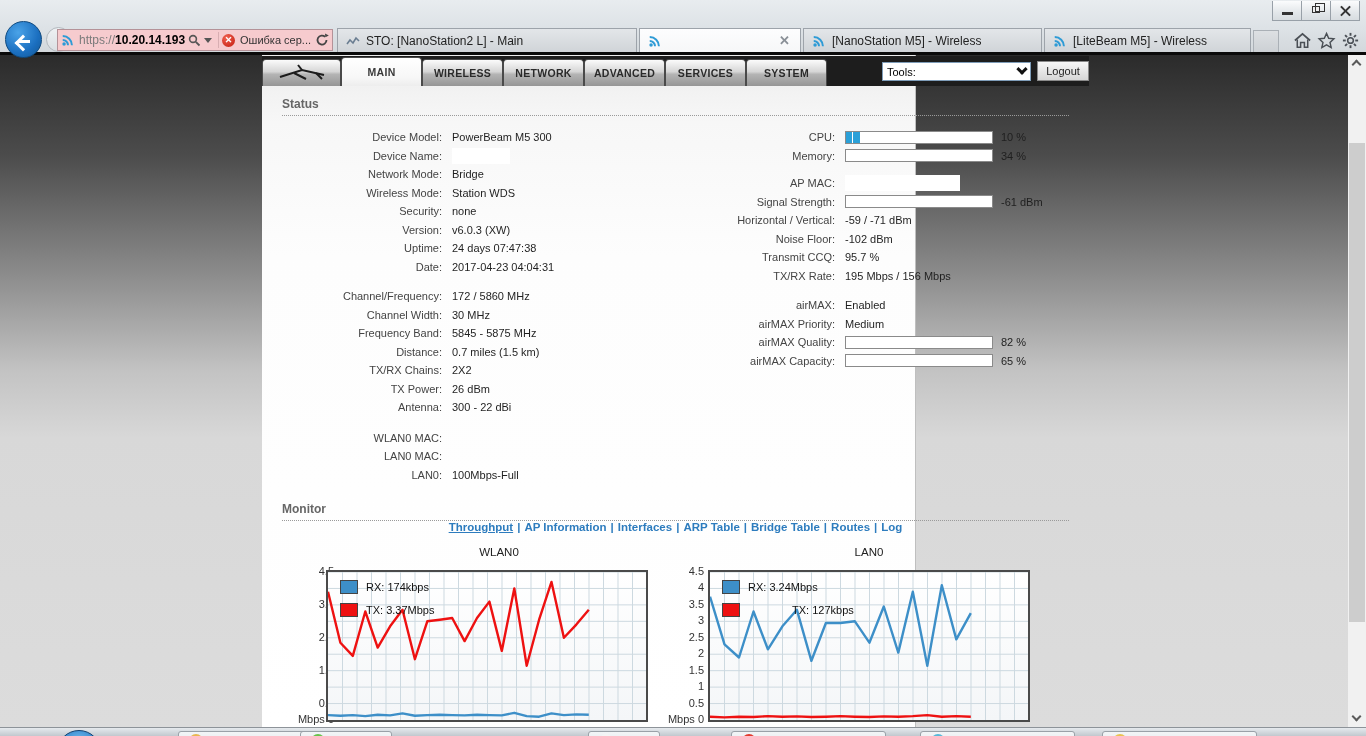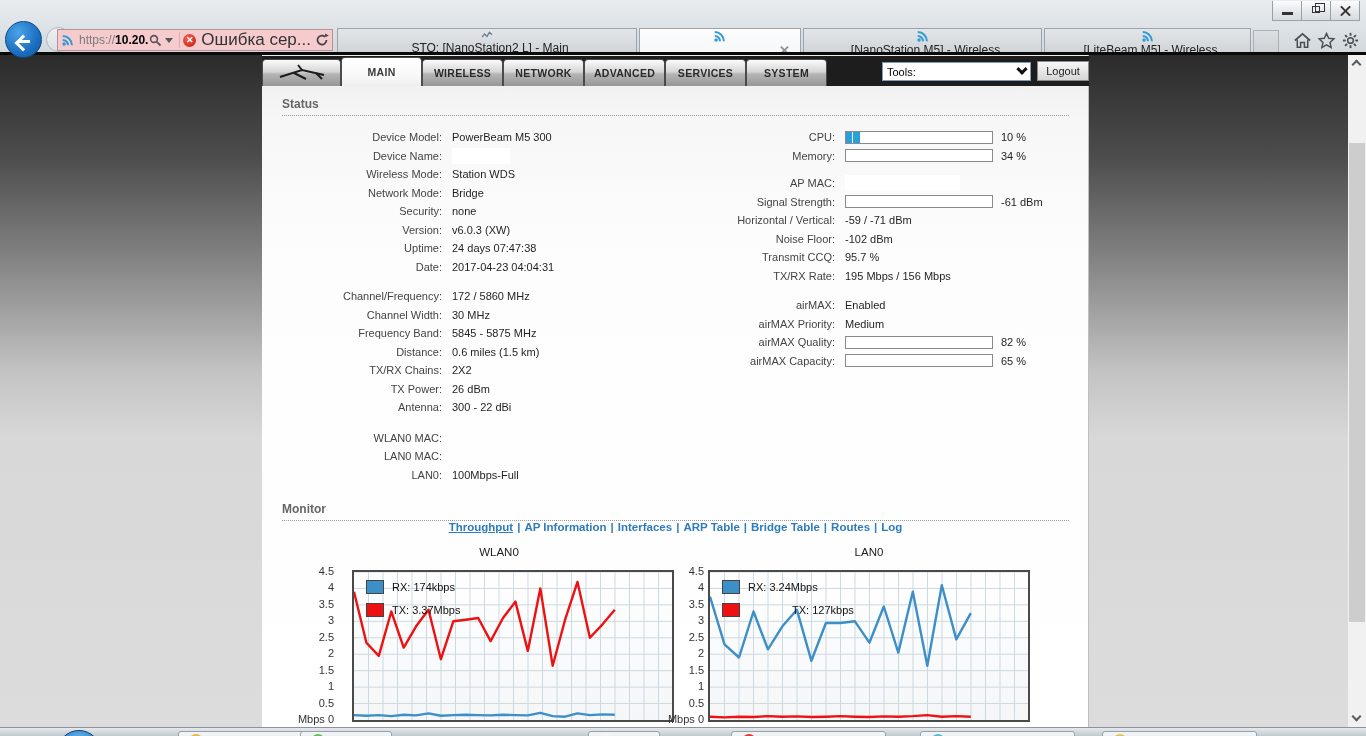--- a/index.html
+++ b/index.html
@@ -37,26 +37,26 @@
   .addr .url { flex:1; white-space:nowrap; overflow:hidden; font-size:12px; margin-left:4px; }
   .addr .scheme,.addr .path { color:#7b7b7b; }
   .addr .host { color:#000; font-weight:bold; }
   .icon-feed { width:14px; height:14px; flex:none; }
   .addr-sep { width:1px; height:16px; background:#d8aeb2; margin:0 3px; }
   .search-wrap { display:flex; align-items:center; flex:none; }
   .caret-down { width:0; height:0; border-left:4px solid transparent; border-right:4px solid transparent;
     border-top:5px solid #555; margin:0 3px; }
   .shield { width:13px; height:13px; border-radius:50%; background:radial-gradient(circle at 35% 30%,#f0604f,#c21b0e);
     color:#fff; font-size:9px; font-weight:bold; text-align:center; line-height:13px; flex:none; }
-  .err-text { font-size:17px; color:#333; margin:0 4px 0 5px; white-space:nowrap; }
+  .err-text { font-size:11px; color:#333; margin:0 4px 0 5px; white-space:nowrap; }
 
   .tabs { position:absolute; left:337px; top:28px; height:24px; display:flex; }
   .btab { height:24px; border:1px solid #9da3aa; border-bottom:none; margin-right:2px;
     background:linear-gradient(180deg,#e3e6e9,#d0d4d8); display:flex; align-items:center; padding:0 8px;
-    font-size:12px; color:#222; white-space:nowrap; overflow:hidden;flex-direction:column; }
+    font-size:12px; color:#222; white-space:nowrap; overflow:hidden; }
   .btab.active { background:linear-gradient(180deg,#fdfdfe,#f6f7f8); }
   .btab .title { margin-left:6px; overflow:hidden; text-overflow:ellipsis; }
   .tab-close { margin-left:auto; color:#8a9097; font-size:13px; font-weight:bold; padding:0 2px; }
   .tab-stub { width:26px; height:22px; margin-top:2px; border:1px solid #aab0b6; border-bottom:none;
     background:linear-gradient(180deg,#dde0e3,#ccd0d4); }
   .chrome-icons { position:absolute; top:31px; right:6px; display:flex; gap:5px; }
   .chrome-icon { width:19px; height:19px; }
 
   .blackstrip { position:absolute; left:0; top:52px; width:1366px; height:3px; background:#0a0a0a; }
 
@@ -65,21 +65,21 @@
     background:linear-gradient(180deg,#2b2b2b 0%,#4c4c4c 15%,#8d8d8d 33%,#c3c3c3 47%,#d8d8d8 57%,#dcdcdc 100%); }
 
   .scrollbar { position:absolute; right:0; top:0; width:18px; height:672px; background:#f1f1f1; }
   .sb-btn { position:absolute; left:0; width:18px; height:17px; background:#f1f1f1; }
   .sb-up { top:0; } .sb-down { bottom:0; }
   .sb-chev { position:absolute; left:5px; width:7px; height:7px; border-left:2px solid #5a5a5a; border-top:2px solid #5a5a5a; }
   .sb-up .sb-chev { top:6px; transform:rotate(45deg); }
   .sb-down .sb-chev { top:3px; transform:rotate(225deg); }
   .sb-thumb { position:absolute; left:1px; top:88px; width:16px; height:479px; background:#cdcdcd; }
 
-  .content { position:absolute; left:262px; top:0; width:827px; height:672px;
+  .content { position:absolute; left:262px; top:0; width:654px; height:672px;
     background:linear-gradient(180deg,#ececec 0%,#f7f7f7 10%,#fdfdfd 30%,#ffffff 100%);
     border-right:1px solid #bfbfbf; }
 
   
   .airbar { position:absolute; left:0; top:1px; width:827px; height:30px; background:#1d1d1d; }
   .airtab { position:absolute; top:3px; height:27px; width:81px; border:1px solid #4a4a4a; border-bottom:none;
     border-radius:4px 4px 0 0; background:linear-gradient(180deg,#fbfbfb,#d6d6d6 45%,#b4b4b4 55%,#969696);
     color:#2a2a2a; font-weight:bold; font-size:10.5px; text-align:center; line-height:26px; letter-spacing:0.3px; }
   .airtab.active { top:1px; height:29px; background:linear-gradient(180deg,#ffffff,#f7f7f7 70%,#ededed);
     line-height:29px; color:#3a3a3a; z-index:2; }
@@ -280,28 +280,28 @@
             <div class="lbl">Device Model:</div>
             <div class="val">PowerBeam M5 300</div>
           </div>
           <div class="srow">
             <div class="lbl">Device Name:</div>
             <div class="val">
               <div class="masked-box" style="width: 58px;"></div>
             </div>
           </div>
           <div class="srow">
+            <div class="lbl">Network Mode:</div>
+            <div class="val">Bridge</div>
+          </div>
+          <div class="srow">
             <div class="lbl">Wireless Mode:</div>
             <div class="val">Station WDS</div>
           </div>
           <div class="srow">
-            <div class="lbl">Network Mode:</div>
-            <div class="val">Bridge</div>
-          </div>
-          <div class="srow">
             <div class="lbl">Security:</div>
             <div class="val">none</div>
           </div>
           <div class="srow">
             <div class="lbl">Version:</div>
             <div class="val">v6.0.3 (XW)</div>
           </div>
           <div class="srow">
             <div class="lbl">Uptime:</div>
             <div class="val">24 days 07:47:38</div>
@@ -318,21 +318,21 @@
           <div class="srow">
             <div class="lbl">Channel Width:</div>
             <div class="val">30 MHz</div>
           </div>
           <div class="srow">
             <div class="lbl">Frequency Band:</div>
             <div class="val">5845 - 5875 MHz</div>
           </div>
           <div class="srow">
             <div class="lbl">Distance:</div>
-            <div class="val">0.6 miles (1.5 km)</div>
+            <div class="val">0.7 miles (1.5 km)</div>
           </div>
           <div class="srow">
             <div class="lbl">TX/RX Chains:</div>
             <div class="val">2X2</div>
           </div>
           <div class="srow">
             <div class="lbl">TX Power:</div>
             <div class="val">26 dBm</div>
           </div>
           <div class="srow">
@@ -443,21 +443,21 @@
             <div style="top: 11.4444px;">4</div>
             <div style="top: 27.8889px;">3.5</div>
             <div style="top: 44.3333px;">3</div>
             <div style="top: 60.7778px;">2.5</div>
             <div style="top: 77.2222px;">2</div>
             <div style="top: 93.6667px;">1.5</div>
             <div style="top: 110.111px;">1</div>
             <div style="top: 126.556px;">0.5</div>
             <div style="top: 143px;">Mbps 0</div>
           </div>
-          <div class="frame" style="left: 90px;"><svg width="318" height="148">
+          <div class="frame" style="left: 64px;"><svg width="318" height="148">
               <line x1="14.5" x2="14.5" y1="0" y2="148" stroke="#cdd9e0" stroke-width="1"></line>
               <line x1="29" x2="29" y1="0" y2="148" stroke="#cdd9e0" stroke-width="1"></line>
               <line x1="43.5" x2="43.5" y1="0" y2="148" stroke="#cdd9e0" stroke-width="1"></line>
               <line x1="58" x2="58" y1="0" y2="148" stroke="#cdd9e0" stroke-width="1"></line>
               <line x1="72.5" x2="72.5" y1="0" y2="148" stroke="#cdd9e0" stroke-width="1"></line>
               <line x1="87" x2="87" y1="0" y2="148" stroke="#cdd9e0" stroke-width="1"></line>
               <line x1="101.5" x2="101.5" y1="0" y2="148" stroke="#cdd9e0" stroke-width="1"></line>
               <line x1="116" x2="116" y1="0" y2="148" stroke="#cdd9e0" stroke-width="1"></line>
               <line x1="130.5" x2="130.5" y1="0" y2="148" stroke="#cdd9e0" stroke-width="1"></line>
               <line x1="145" x2="145" y1="0" y2="148" stroke="#cdd9e0" stroke-width="1"></line>

